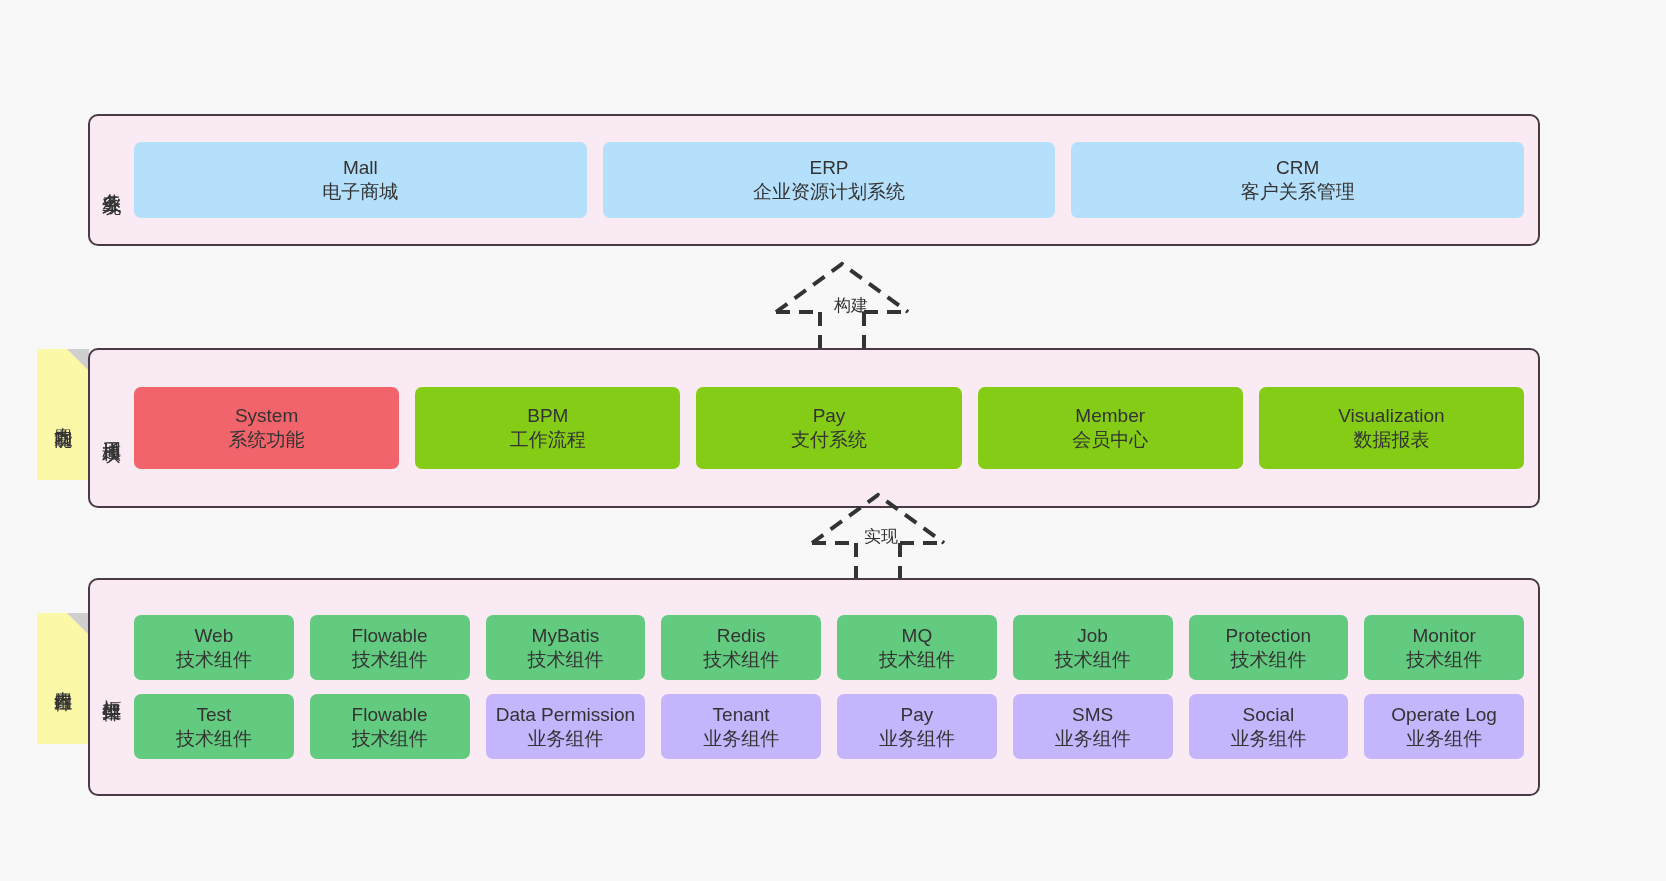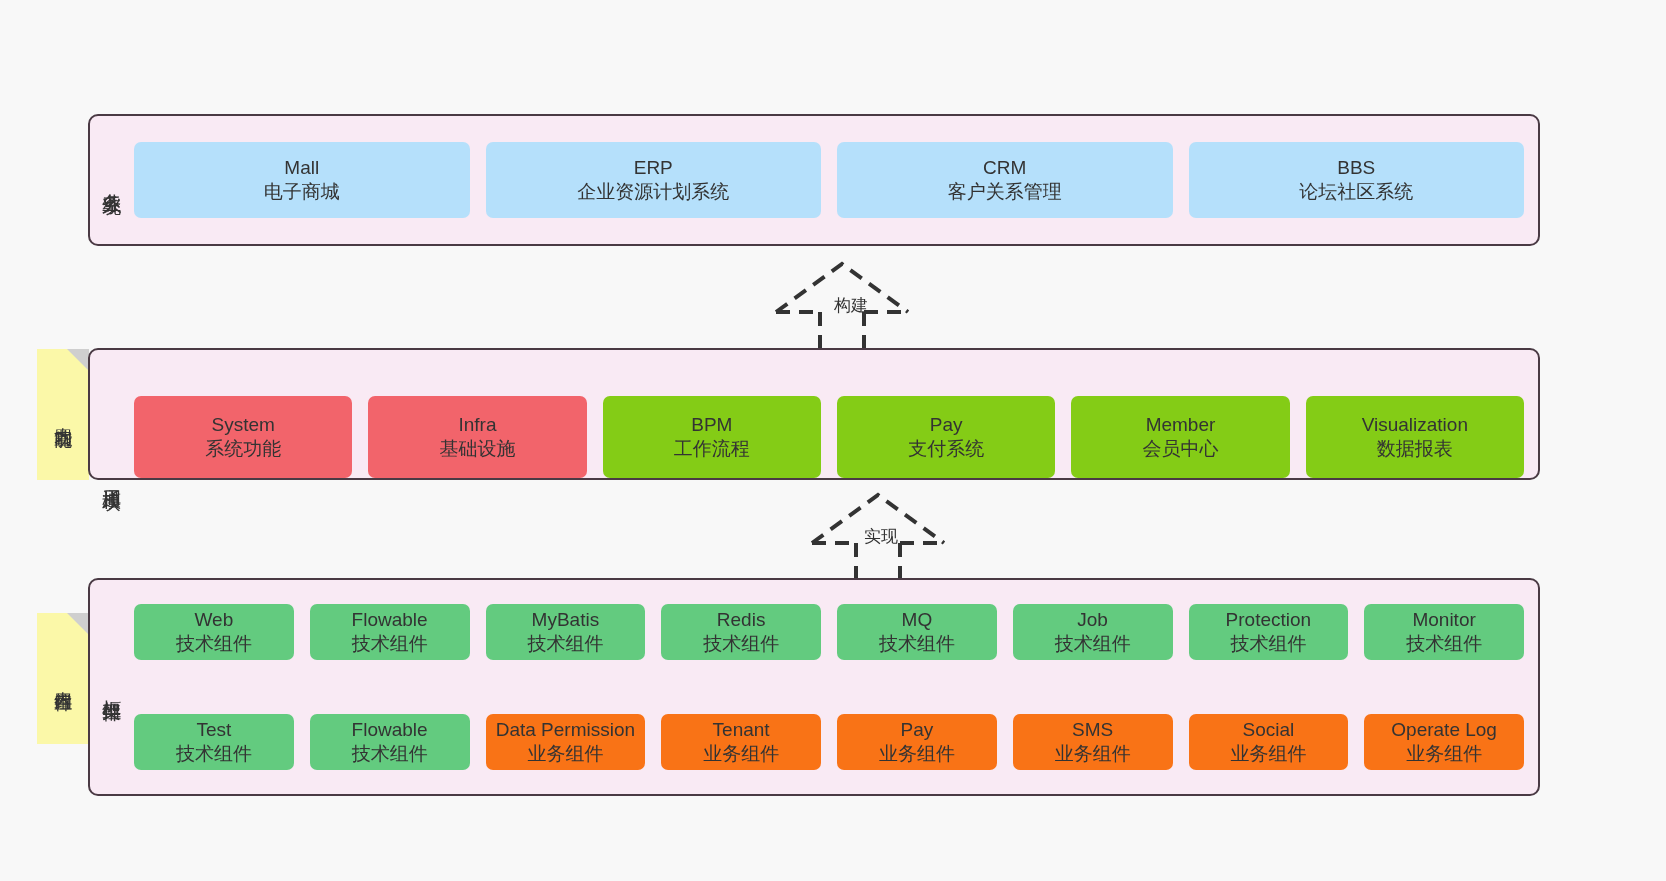--- a/index.html
+++ b/index.html
@@ -79,31 +79,31 @@
     padding: 4px 6px;
     user-select: none;
   }
   .card .t1 { display: block; }
   .card .t2 { display: block; }
 
   .c-blue     { background: #b5e0fb; }
   .c-red      { background: #f2646b; }
   .c-pink     { background: #84cc16; }
   .c-green    { background: #63cb7f; }
-  .c-lgreen   { background: #f97316; }
+  .c-lgreen   { background: #c4b5fd; }
 
   
   #layer-business { left: 88px;  top: 114px; width: 1452px; height: 132px; }
   #layer-business .card-row { height: 76px; }
 
-  #layer-common   { left: 88px;  top: 348px; width: 1452px; height: 132px; align-items: flex-end; }
+  #layer-common   { left: 88px;  top: 348px; width: 1452px; height: 160px; }
   #layer-common .card-row { height: 82px; }
 
   #layer-framework{ left: 88px;  top: 578px; width: 1452px; height: 218px; }
-  #layer-framework .card-row { height: 96px; align-items: center; }
+  #layer-framework .card-row { height: 65px; }
 
   
   .note {
     position: absolute;
     background: #fbf8a8;
     box-sizing: border-box;
     display: flex;
     align-items: center;
     justify-content: center;
     font-size: 18px;
@@ -162,24 +162,20 @@
           <span class="t2">电子商城</span>
         </div>
         <div class="card c-blue">
           <span class="t1">ERP</span>
           <span class="t2">企业资源计划系统</span>
         </div>
         <div class="card c-blue">
           <span class="t1">CRM</span>
           <span class="t2">客户关系管理</span>
         </div>
-        <div class="card c-blue">
-          <span class="t1">BBS</span>
-          <span class="t2">论坛社区系统</span>
-        </div>
       </div>
     </div>
   </div>
 
   <div class="arrow" id="arrow-build">
     <svg width="180" height="98" viewBox="0 0 180 98" fill="none">
       <path d="M8 56 L74 8 L140 56" stroke="#333333" stroke-width="4" stroke-dasharray="14,9" fill="none" stroke-linecap="butt"></path>
       <path d="M8 56 L52 56 M52 56 L52 98 M96 56 L140 56 M96 56 L96 98 M52 98 L96 98" stroke="#333333" stroke-width="4" stroke-dasharray="14,9" fill="none"></path>
     </svg>
     <div class="arrow-label">构建</div>
@@ -189,24 +185,20 @@
     <span>内置功能</span>
   </div>
   <div class="layer" id="layer-common">
     <div class="layer-title">通用模块</div>
     <div class="layer-body">
       <div class="card-row">
         <div class="card c-red">
           <span class="t1">System</span>
           <span class="t2">系统功能</span>
         </div>
-        <div class="card c-red">
-          <span class="t1">Infra</span>
-          <span class="t2">基础设施</span>
-        </div>
         <div class="card c-pink">
           <span class="t1">BPM</span>
           <span class="t2">工作流程</span>
         </div>
         <div class="card c-pink">
           <span class="t1">Pay</span>
           <span class="t2">支付系统</span>
         </div>
         <div class="card c-pink">
           <span class="t1">Member</span>

